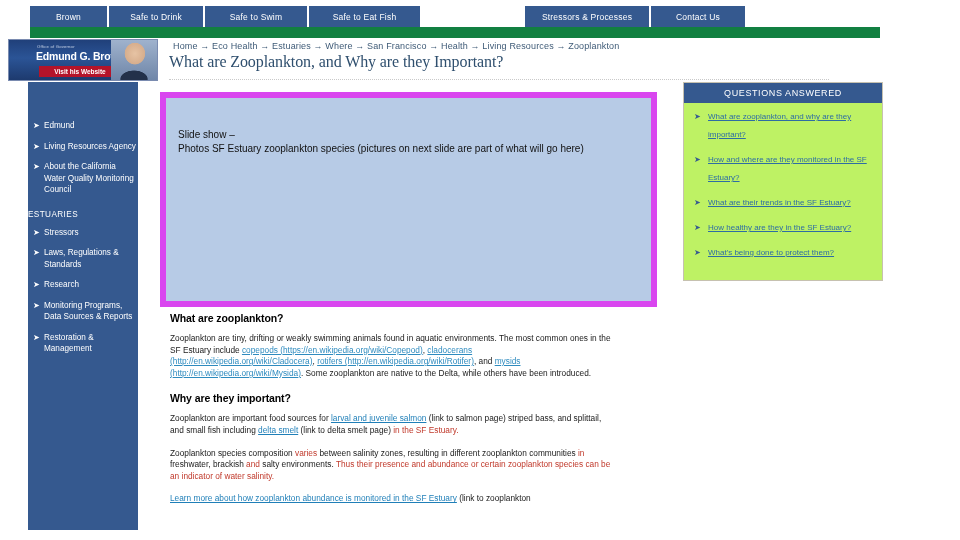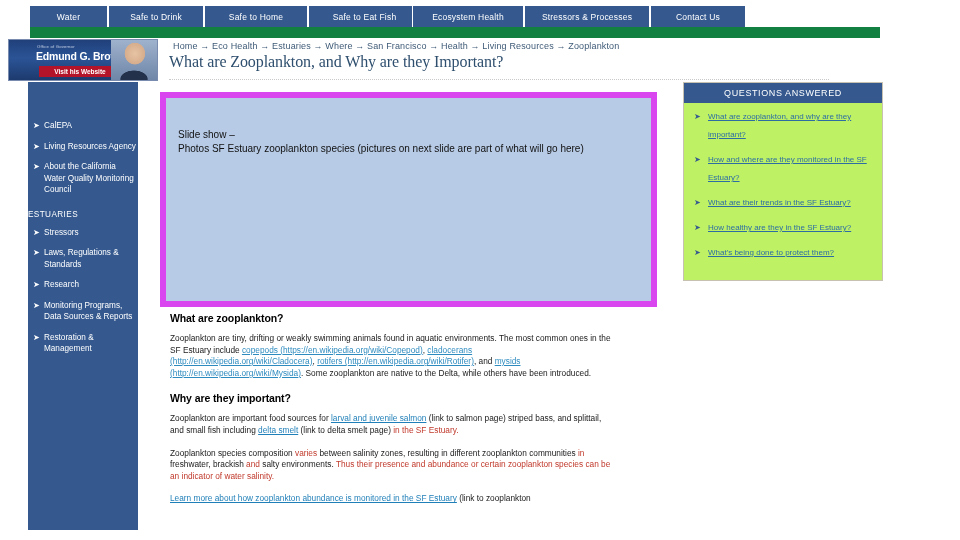--- a/index.html
+++ b/index.html
@@ -259,25 +259,24 @@
   }
   .lnk { color: #2e8bbf; text-decoration: underline; }
   .lnk2 { color: #1f7fb8; text-decoration: underline; text-align: right; }
   .red { color: #c0392b; }
   #sec2 { margin-top: 13px; }
 </style>
 </head>
 <body>
 
 <div id="topnav">
-  <div class="navtab" style="left:0px;width:78px;"><span>Water</span></div>
+  <div class="navtab" style="left:0px;width:78px;"><span>Brown</span></div>
   <div class="navtab" style="left:78px;width:96px;"><span>Safe to Drink</span></div>
-  <div class="navtab" style="left:174px;width:104px;"><span>Safe to Home</span></div>
+  <div class="navtab" style="left:174px;width:104px;"><span>Safe to Swim</span></div>
   <div class="navtab" style="left:278px;width:113px;"><span>Safe to Eat Fish</span></div>
-  <div class="navtab" style="left:382px;width:112px;"><span>Ecosystem Health</span></div>
   <div class="navtab" style="left:620px;width:96px;"><span>Contact Us</span></div>
   <div class="navtab" style="left:494px;width:126px;"><span>Stressors &amp; Processes</span></div>
 </div>
 
 <div id="greenbar"></div>
 
 <div id="gov-banner">
   <div class="gov-office">Office of Governor</div>
   <div class="gov-name">Edmund G. Brown Jr.</div>
   <div class="gov-cta">Visit his Website</div>
@@ -285,21 +284,21 @@
 </div>
 
 <div id="breadcrumb">Home → Eco Health → Estuaries → Where → San Francisco → Health → Living Resources → Zooplankton</div>
 <div id="pagetitle">What are Zooplankton, and Why are they Important?</div>
 <div id="title-rule"></div>
 
 <div id="sidebar">
   <div id="side-list-top">
     <div class="side-item">
       <span class="chev">➤</span>
-      <span>CalEPA</span>
+      <span>Edmund</span>
     </div>
     <div class="side-item">
       <span class="chev">➤</span>
       <span>Living Resources Agency</span>
     </div>
     <div class="side-item">
       <span class="chev">➤</span>
       <span>About the California Water Quality Monitoring Council</span>
     </div>
   </div>

